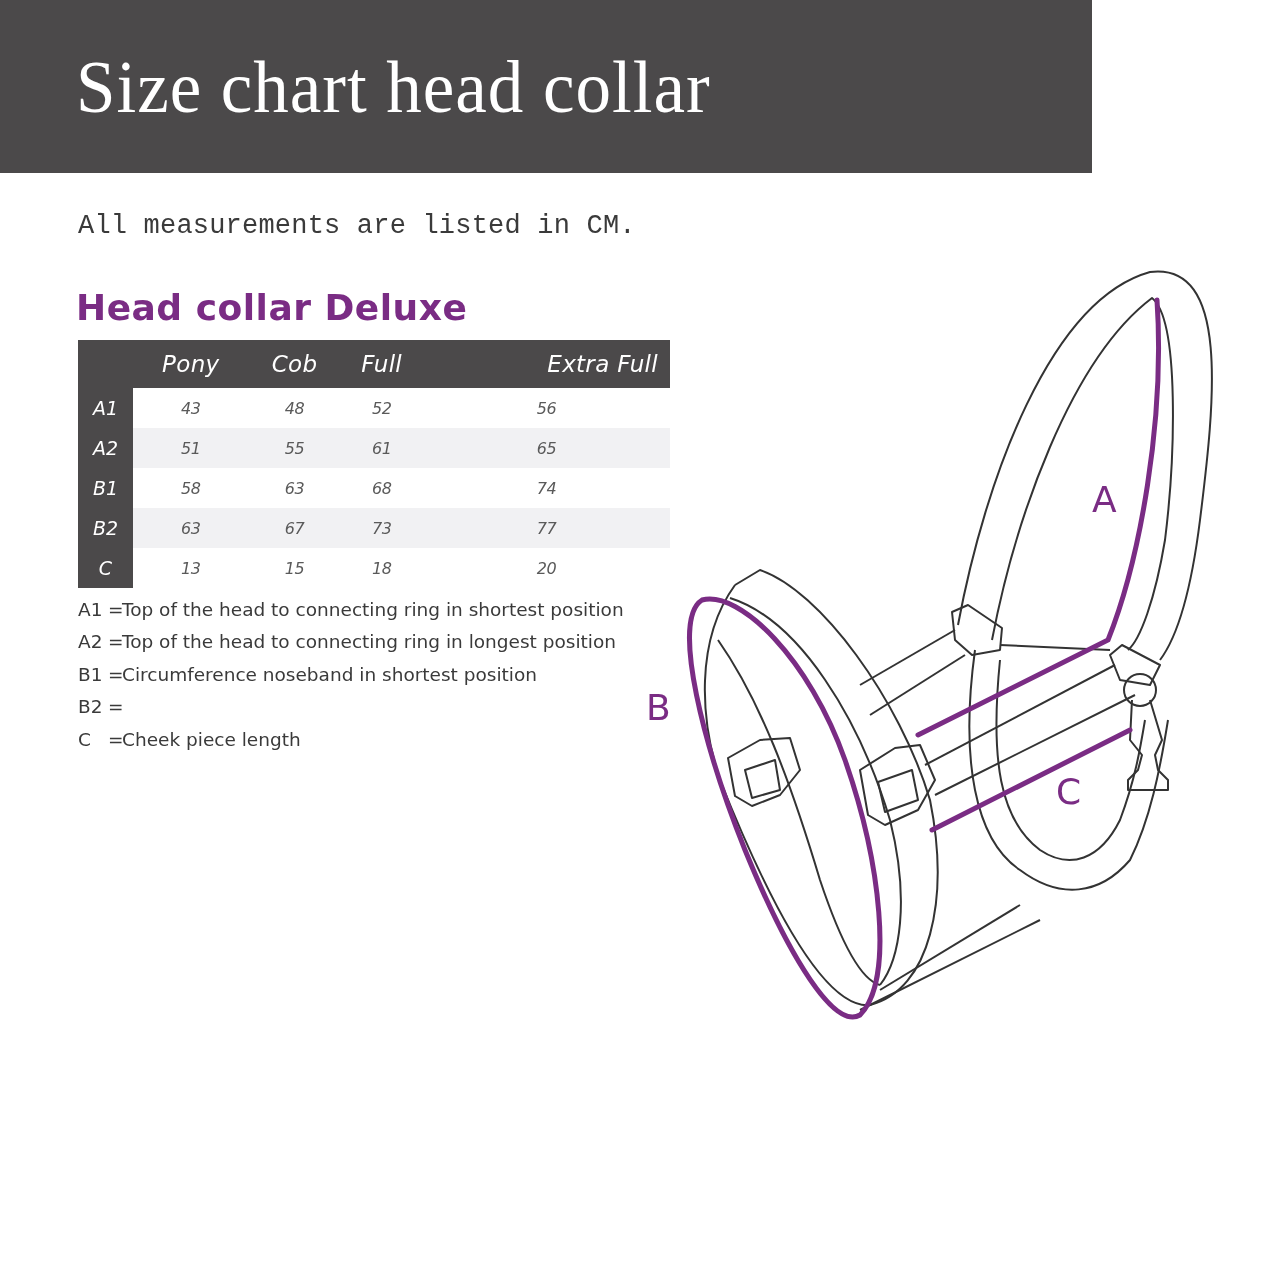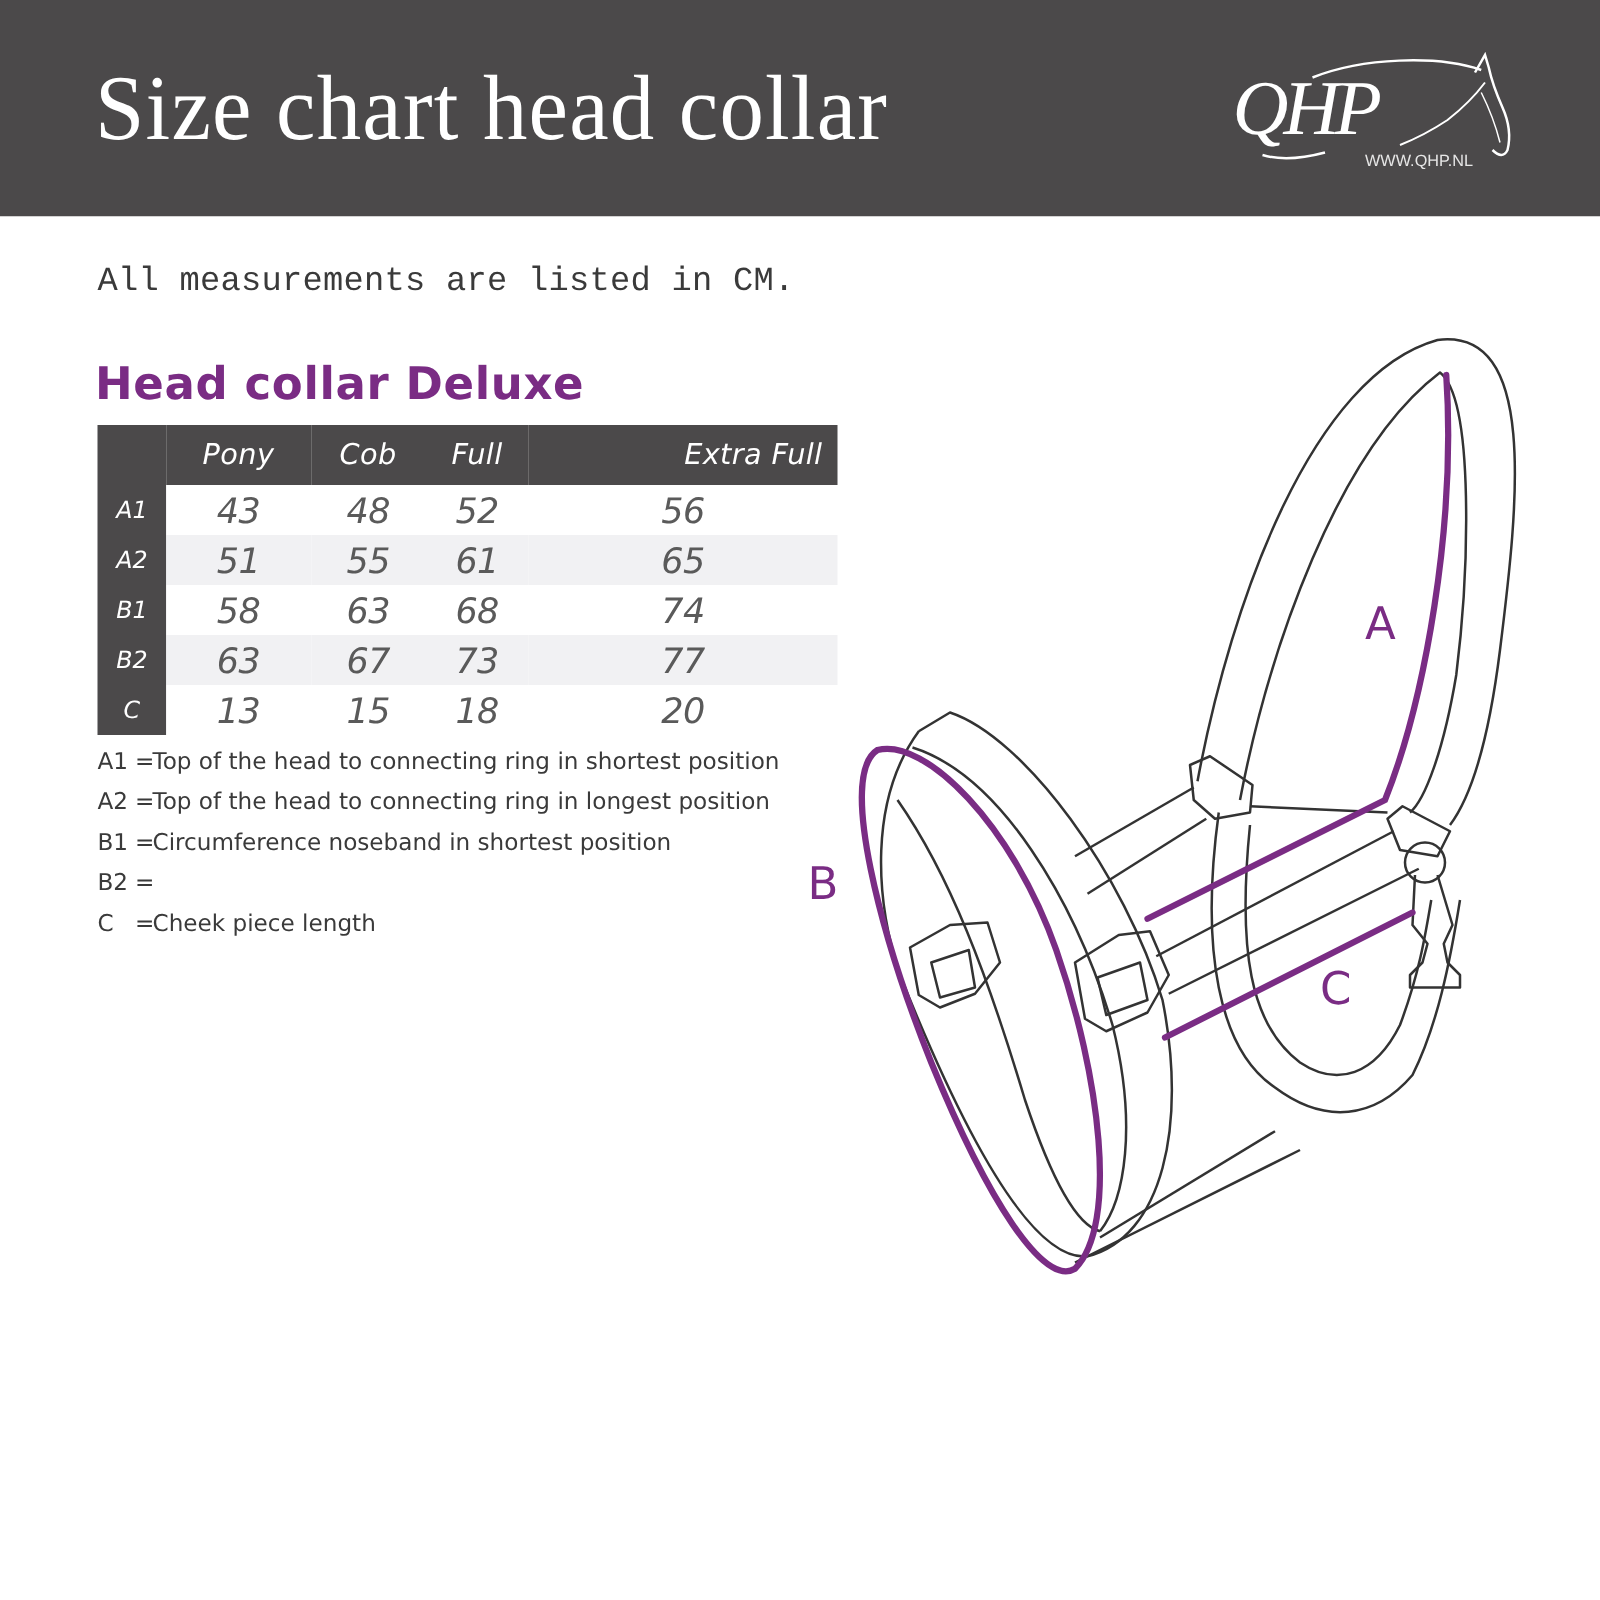--- a/index.html
+++ b/index.html
@@ -1,21 +1,21 @@
 <!DOCTYPE html>
 <html><head>
   <meta charset="utf-8">
   <style>
     html, body { margin: 0; padding: 0; }
     body {
       width: 1280px; height: 1280px; background: #ffffff; position: relative; overflow: hidden;
       font-family: "DejaVu Sans", sans-serif; color: #3a3a3a;
     }
     .header {
-      position: absolute; left: 0; top: 0; width: 1280px; height: 173px; background: #4b494a;
+      position: absolute; left: 0; top: 0; width: 1092px; height: 173px; background: #4b494a;
     }
     .header-title {
       position: absolute; left: 76px; top: 44px; margin: 0;
       font-family: "Liberation Serif", serif; font-weight: normal;
       font-size: 74px; line-height: 86px; color: #ffffff; letter-spacing: 1px;
       transform: scaleX(0.96); transform-origin: left top;
     }
     .logo { position: absolute; left: 980px; top: 38px; width: 235px; height: 105px; }
     .logo-text {
       position: absolute; left: 6px; top: 18px; font-family: "Liberation Serif", serif;
@@ -47,21 +47,21 @@
       background: #4b494a; color: #ffffff; height: 48px; font-size: 23px; font-weight: normal;
       text-align: center; letter-spacing: 0.3px;
     }
     .size-table thead th.corner { width: 55px; }
     .size-table thead th.col-extra { text-align: right; padding-right: 12px; }
     .size-table tbody th {
       background: #4b494a; color: #ffffff; width: 55px; height: 40px; font-size: 19px;
       font-weight: normal; text-align: center;
     }
     .size-table tbody td {
-      height: 40px; font-size: 28px; color: #5a5a5a; text-align: center; font-weight: normal;
+      height: 40px; font-size: 16px; color: #5a5a5a; text-align: center; font-weight: normal;
       font-family: "DejaVu Sans", sans-serif; letter-spacing: -0.5px; margin-top: 24px;
     }
     .size-table tbody tr:nth-child(even) td { background: #f1f1f3; }
     .size-table tbody tr:nth-child(odd) td { background: #ffffff; }
 
     .legend { position: absolute; left: 78px; top: 594px; margin: 0; padding: 0; list-style: none; }
     .legend li {
       font-family: "DejaVu Sans", sans-serif; font-size: 18.5px; line-height: 32.4px; color: #3a3a3a;
       white-space: nowrap; display: flex;
     }
@@ -72,31 +72,20 @@
     .diag-label {
       position: absolute; font-family: "DejaVu Sans", sans-serif; font-size: 36px; color: #7a2c84;
       line-height: 40px;
     }
   </style>
 </head>
 <body>
 
 <div class="header">
   <h1 class="header-title">Size chart head collar</h1>
-  <div class="logo">
-    <svg class="logo-horse" width="235" height="105" viewBox="0 0 235 105">
-      <path d="M70 24 C110 8, 170 6, 205 18" fill="none" stroke="#ffffff" stroke-width="2"></path>
-      <path d="M200 20 L208 6 L211 16 Q214 30 222 48 Q230 66 226 82 Q222 90 214 82" fill="none" stroke="#ffffff" stroke-width="2"></path>
-      <path d="M208 28 Q196 44 178 58 Q160 70 140 78" fill="none" stroke="#ffffff" stroke-width="1.6"></path>
-      <path d="M205 36 Q215 56 220 76" fill="none" stroke="#ffffff" stroke-width="1.2"></path>
-      <path d="M30 86 Q50 92 80 84" fill="none" stroke="#ffffff" stroke-width="2"></path>
-    </svg>
-    <span class="logo-text">QHP</span>
-    <span class="logo-url">WWW.QHP.NL</span>
-  </div>
 </div>
 
 <p class="intro">All measurements are listed in CM.</p>
 
 <h2 class="section-title">Head collar Deluxe</h2>
 
 <table class="size-table">
   <thead>
     <tr>
       <th class="corner"></th>

